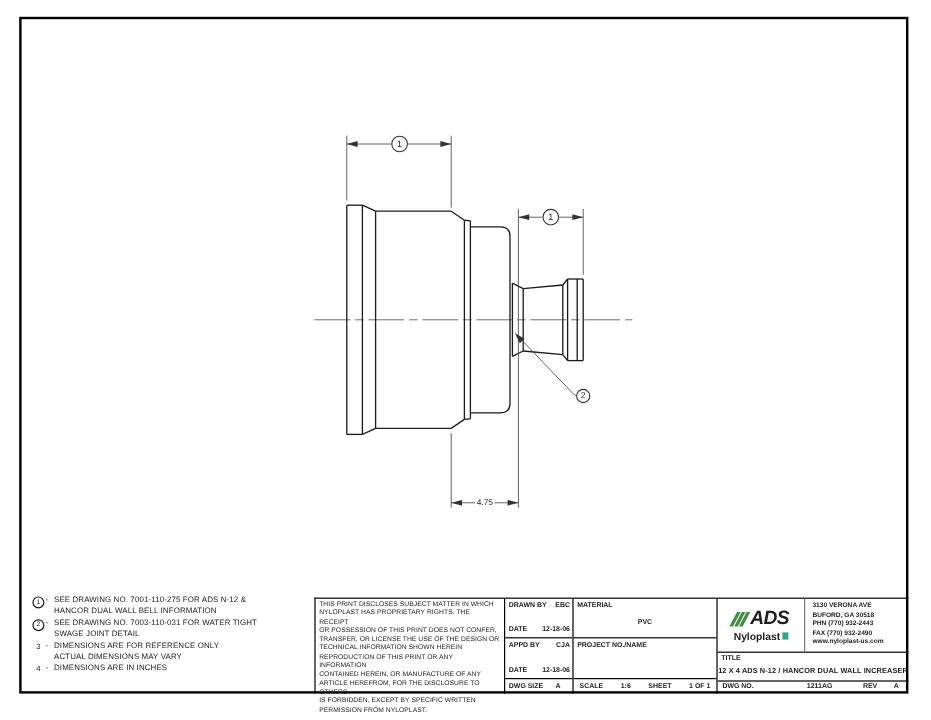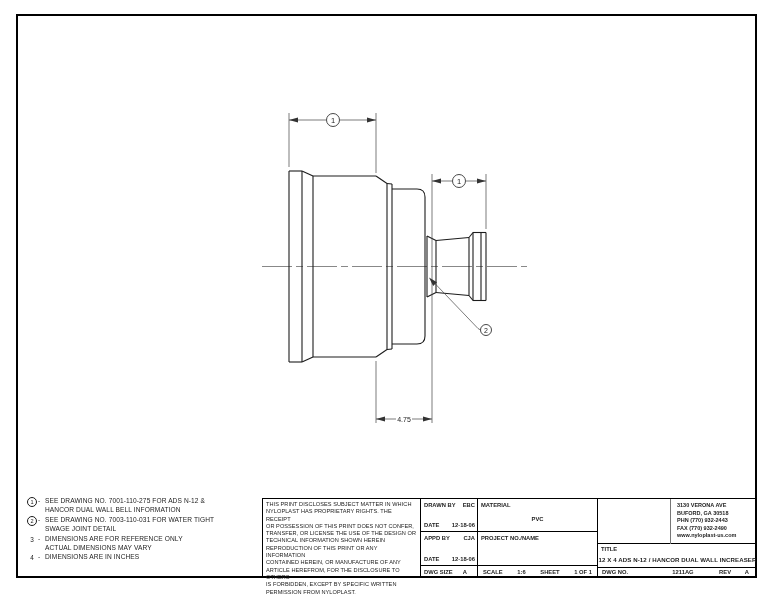--- a/index.html
+++ b/index.html
@@ -245,20 +245,32 @@
       <div class="cell c3c">
         <span>SCALE</span>
         <span>1:6</span>
         <span>SHEET</span>
         <span>1 OF 1</span>
       </div>
     </div>
 
     <div class="cell col4">
       <div class="cell c4a">
+        <div class="logo-zone">
+          <div class="ads-row">
+            <span class="slash" style="background: rgb(63, 143, 63);"></span>
+            <span class="slash" style="background: rgb(63, 143, 63);"></span>
+            <span class="slash" style="background: rgb(63, 143, 63);"></span>
+            <span class="ads-text">ADS</span>
+          </div>
+          <div class="nylo-row">
+            <span class="nylo-text">Nyloplast</span>
+            <span class="nylo-mark" style="background: rgb(47, 165, 140);"></span>
+          </div>
+        </div>
         <div class="address">
           <div>3130 VERONA AVE</div>
           <div>BUFORD, GA 30518</div>
           <div>PHN (770) 932-2443</div>
           <div>FAX (770) 932-2490</div>
           <div>www.nyloplast-us.com</div>
         </div>
       </div>
       <div class="cell c4b">
         <span class="title-label">TITLE</span>

